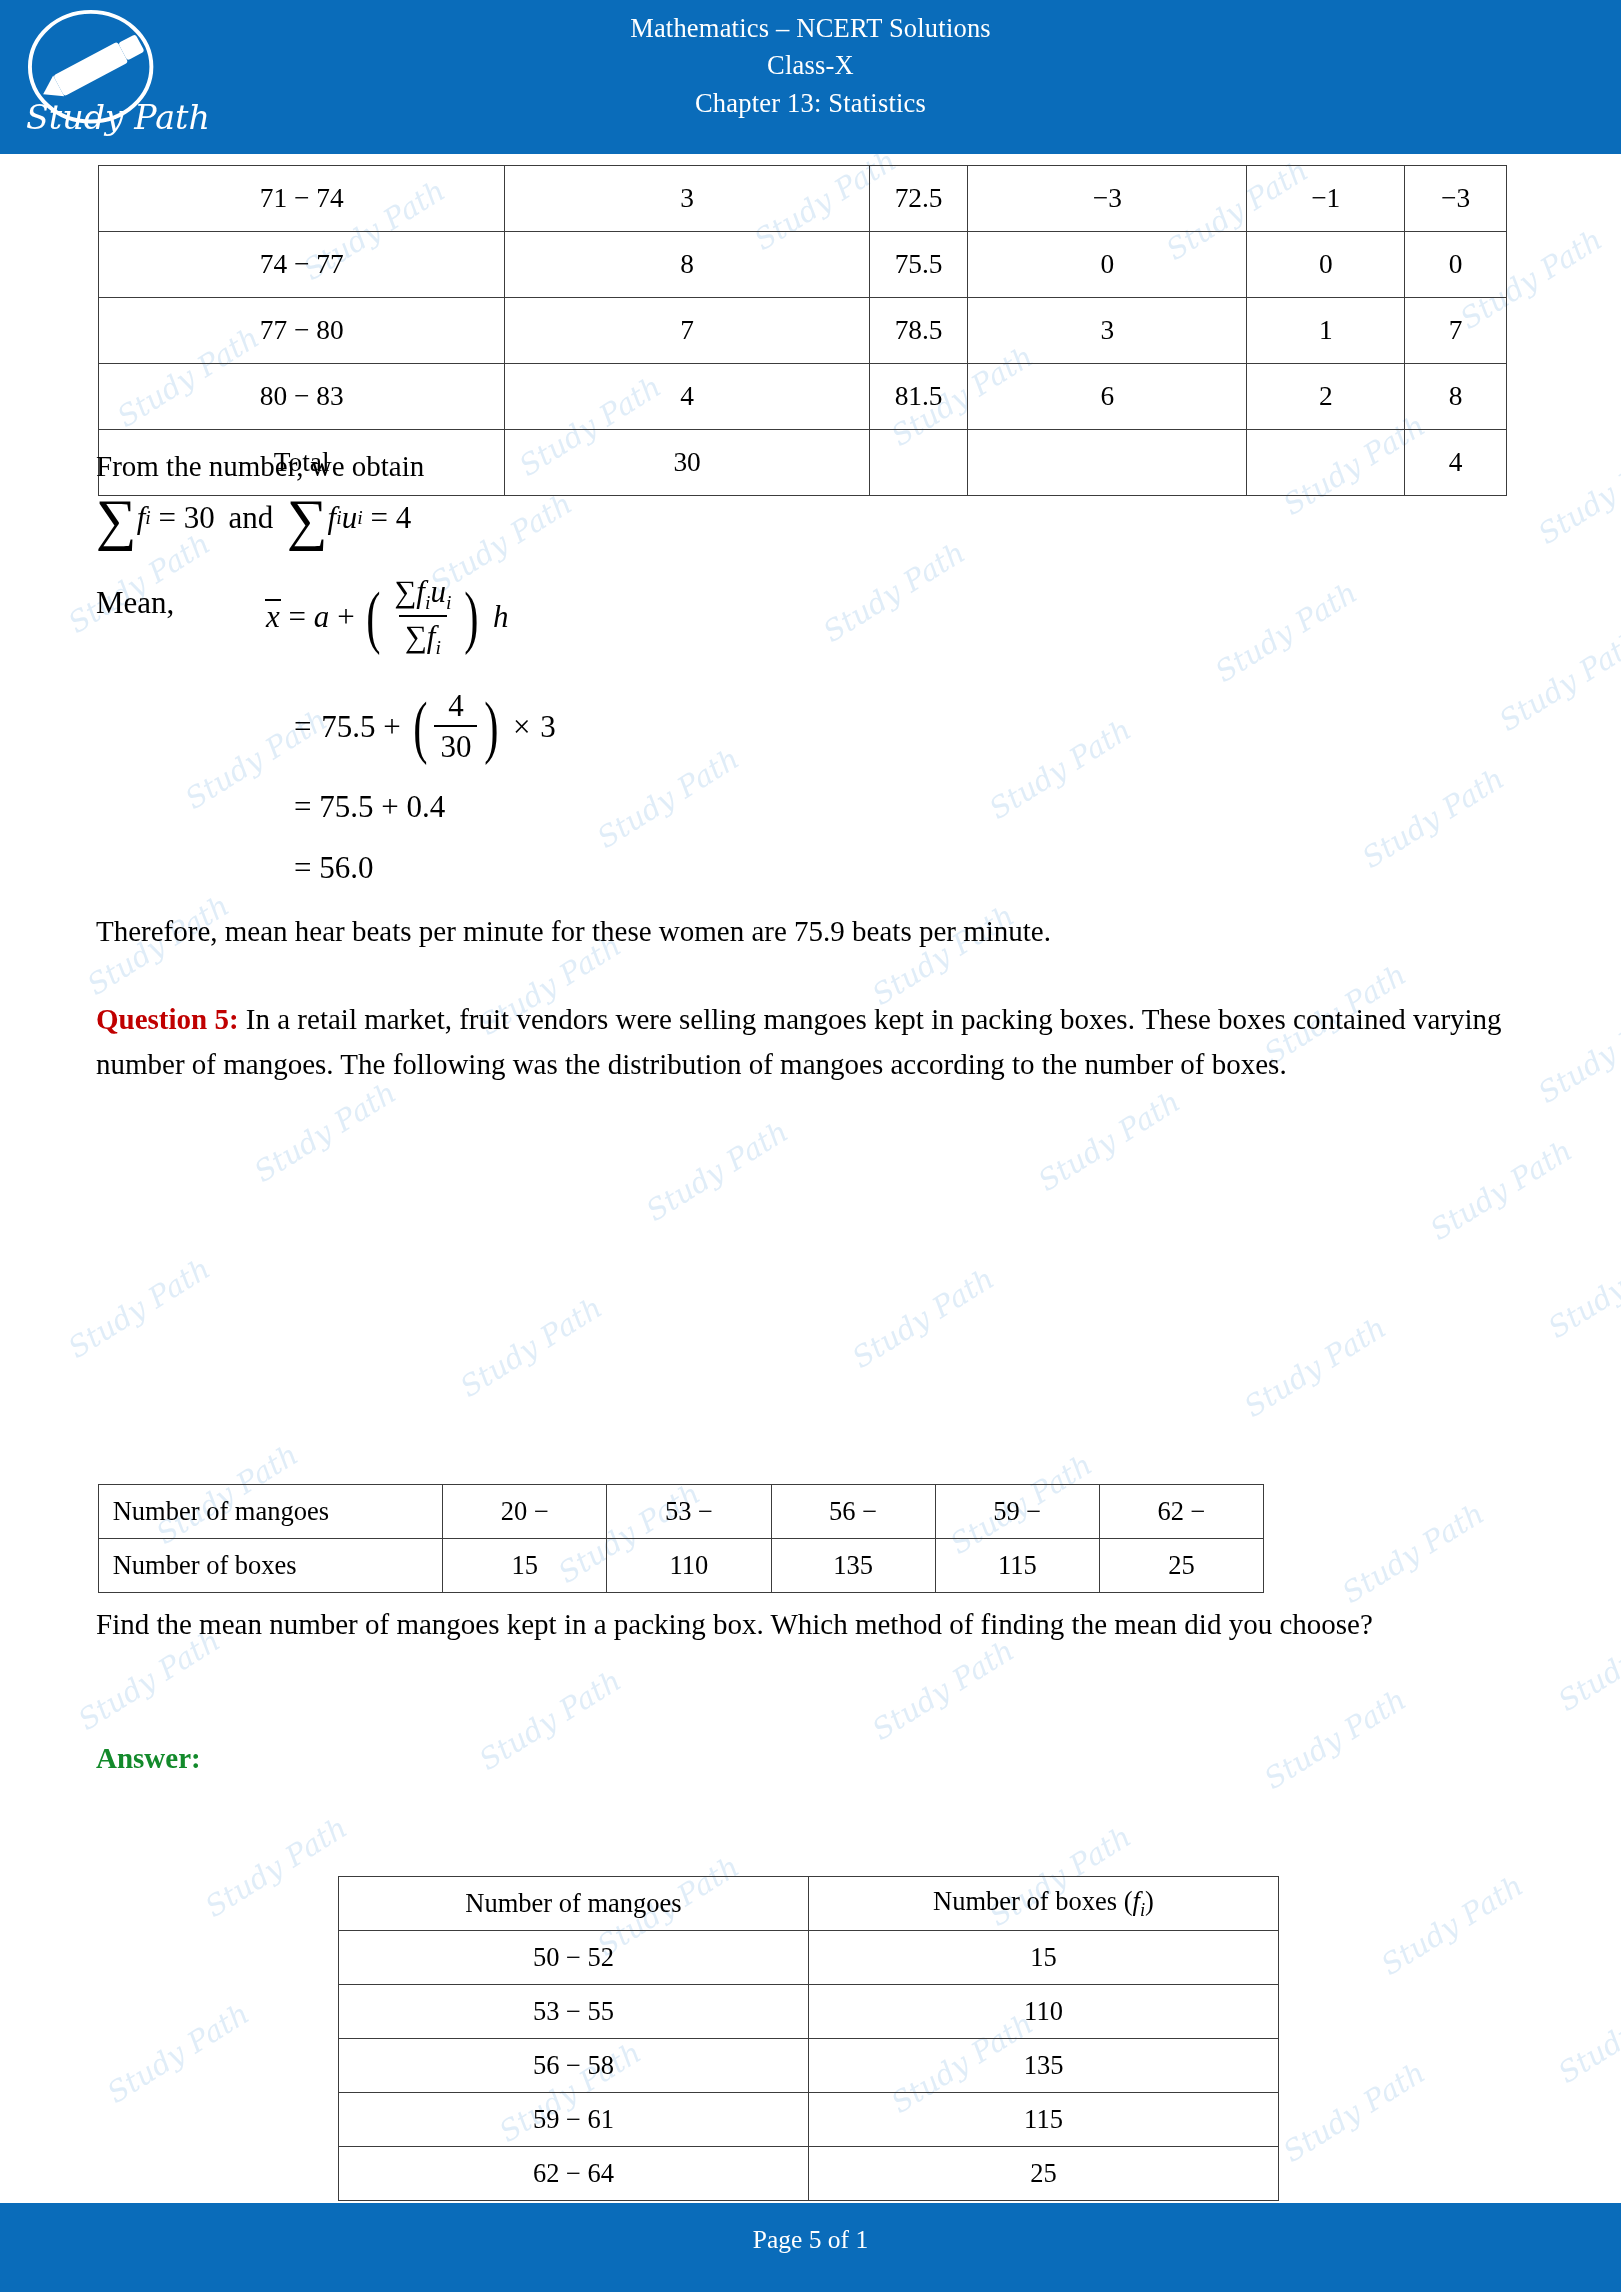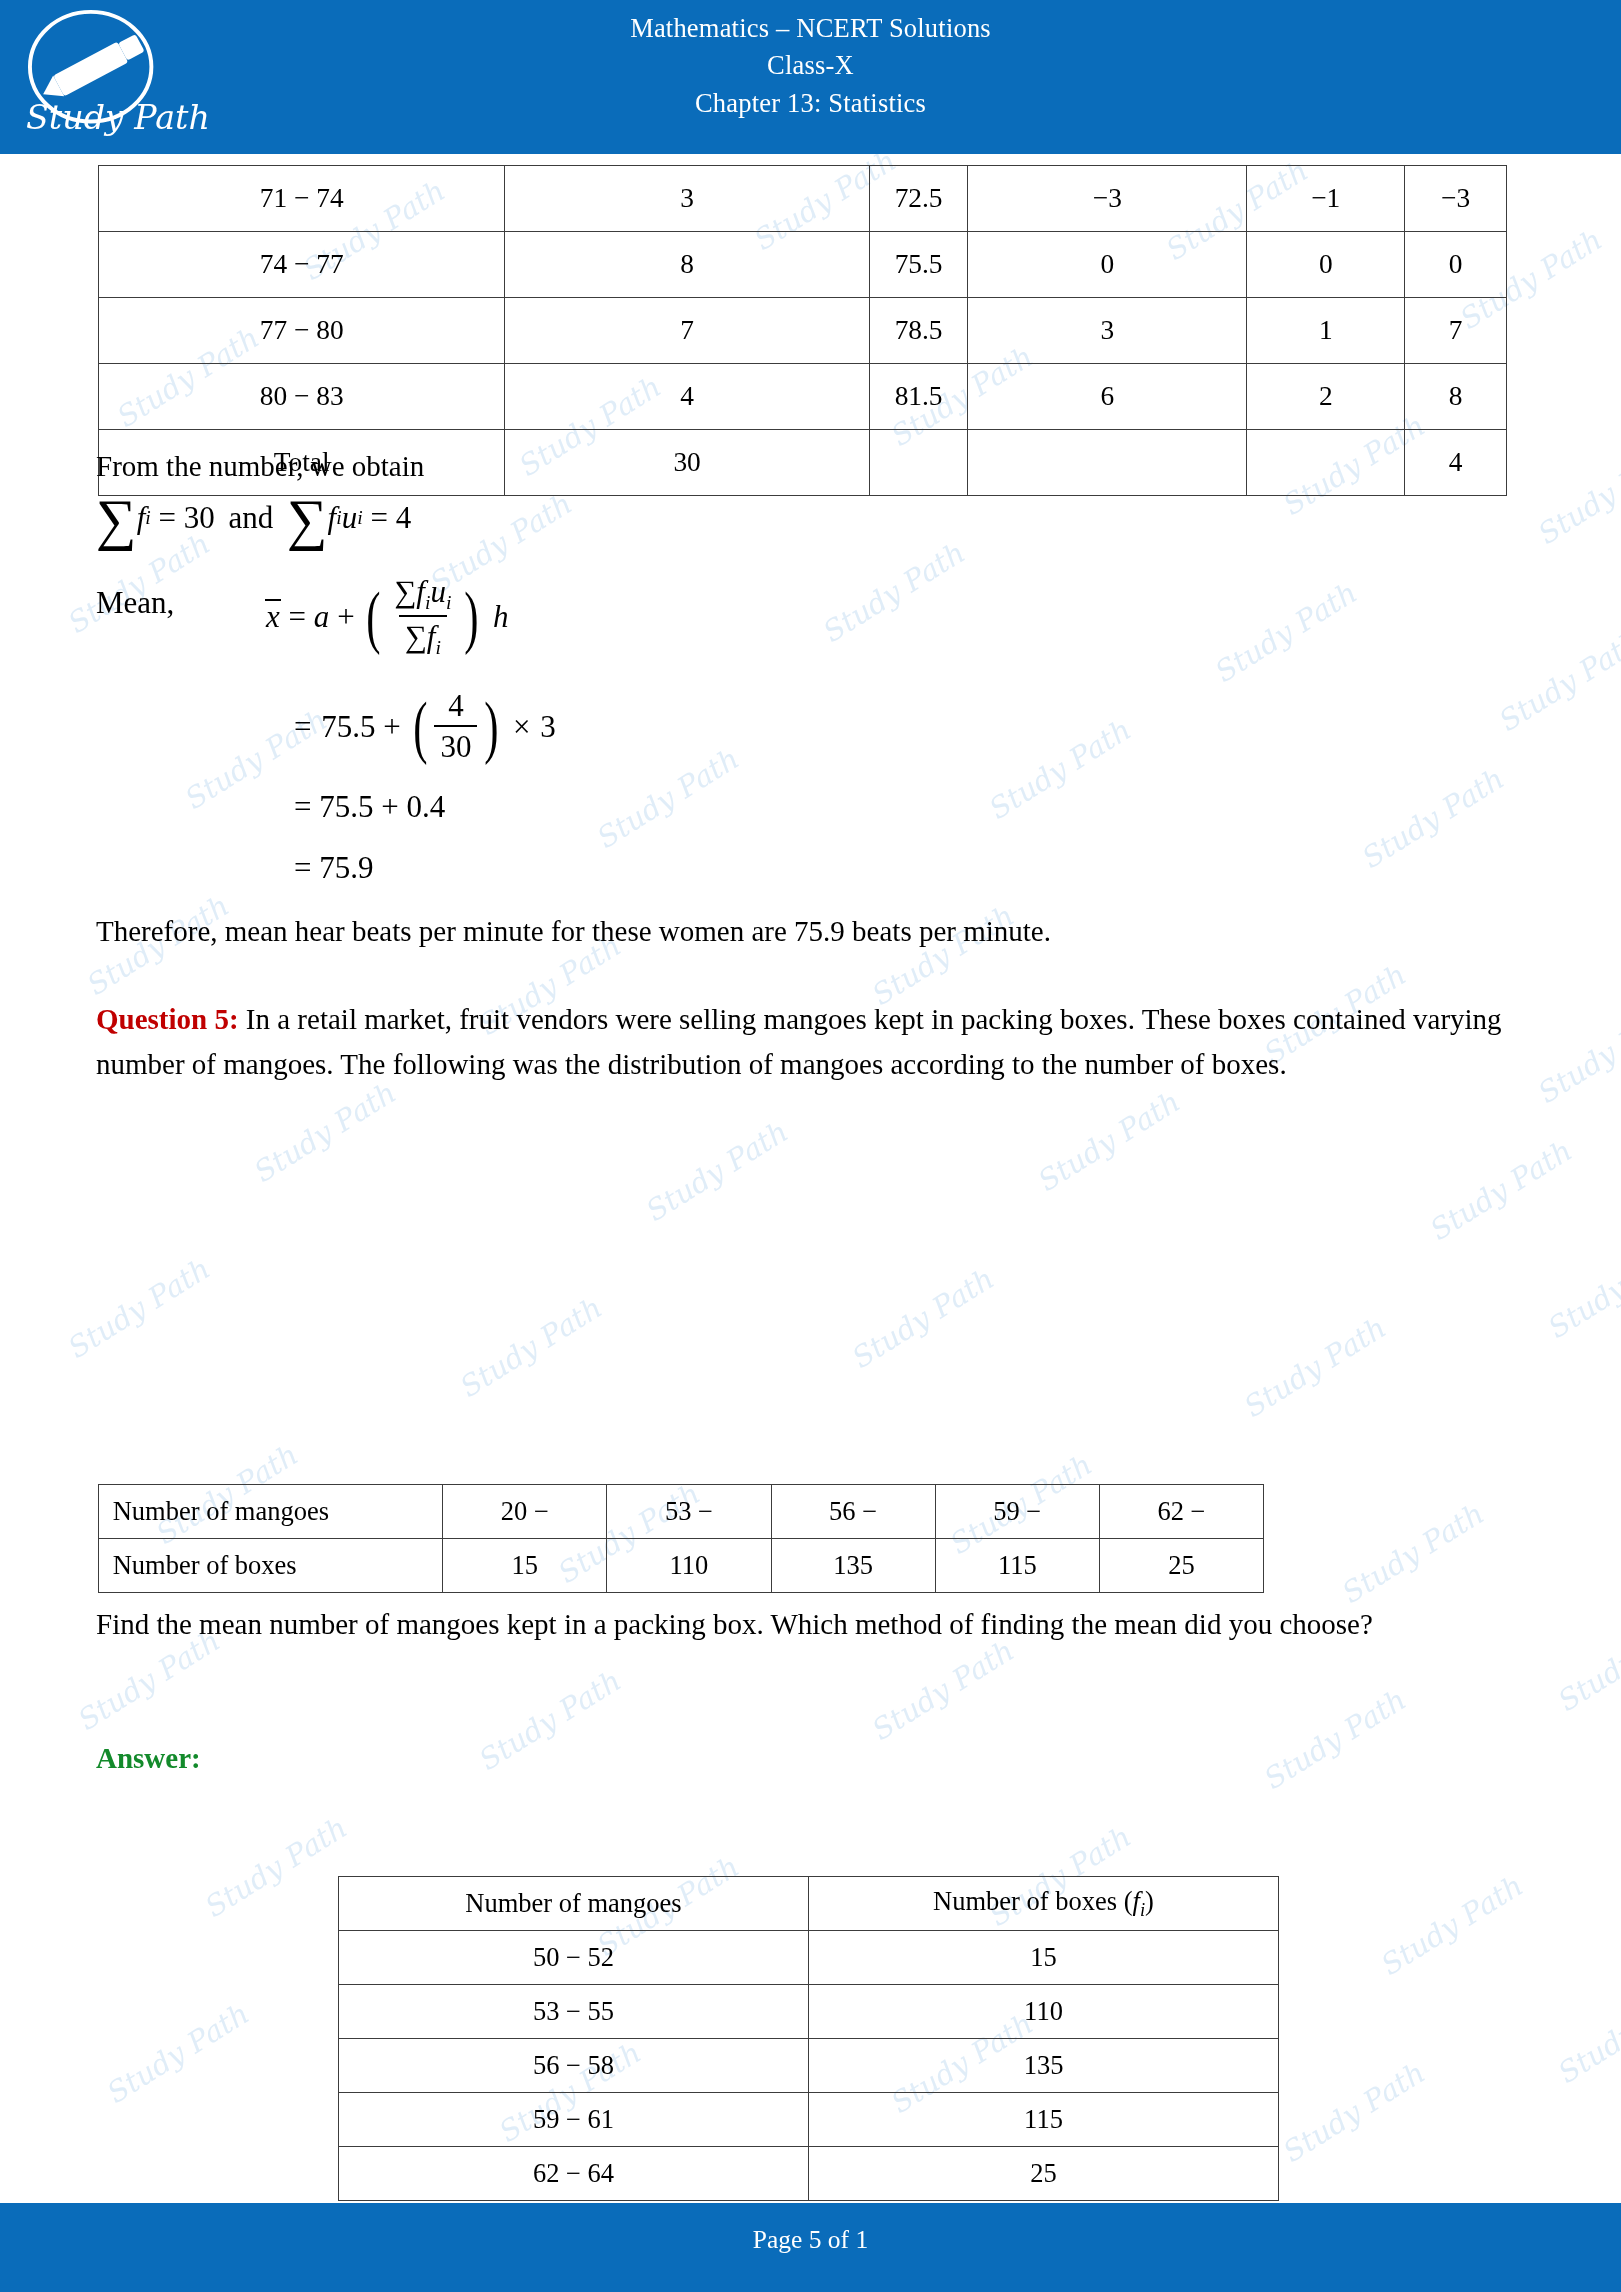--- a/index.html
+++ b/index.html
@@ -377,21 +377,21 @@
         <span class="den">30</span>
       </span>
       <span class="paren">)</span>
       <span style="margin:0 9.8px;">×</span>
       <span>3</span>
     </span>
   </div>
 
   <div class="math" style="left:294px; top:635px;">= 75.5 + 0.4</div>
 
-  <div class="math" style="left:294px; top:696px;">= 75.9</div>
+  <div class="math" style="left:294px; top:696px;">= 56.0</div>
 
   <div class="para" style="top:755px;">Therefore, mean hear beats per minute for these women are 75.9 beats per minute.</div>
 
   <div class="para" style="top:843px;">
     <span class="qlabel">Question 5:</span><span> In a retail market, fruit vendors were selling mangoes kept in packing boxes. These boxes contained varying number of mangoes. The following was the distribution of mangoes according to the number of boxes.</span>
   </div>
 
   <table class="doc" id="table-mangoes">
     <tbody id="mangoBody">
         <tr>

